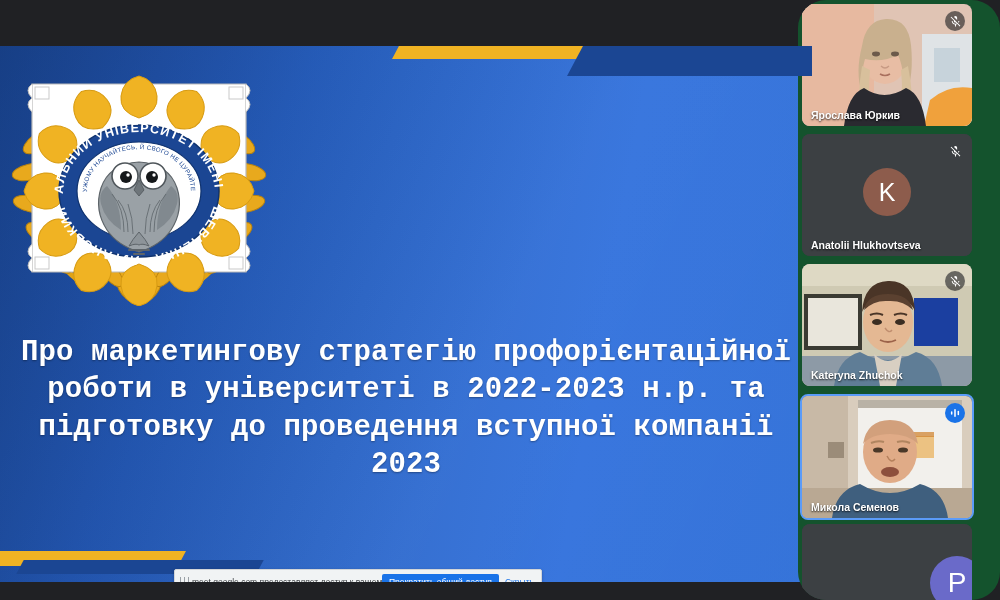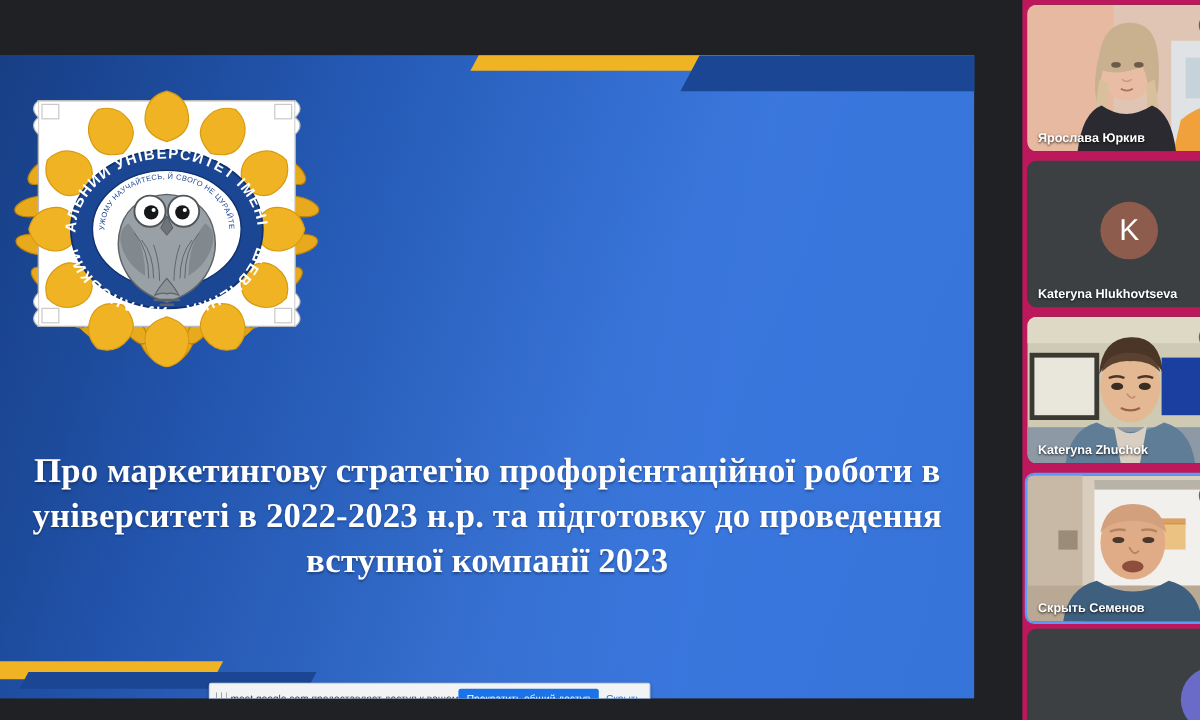--- a/index.html
+++ b/index.html
@@ -101,27 +101,26 @@
 
   
   #slide-title {
     position: absolute;
     left: 20px;
     top: 288px;
     width: 772px;
     z-index: 4;
     text-align: center;
     color: #ffffff;
-    font-family: Liberation Serif, serif;
+    font-family: Liberation Mono, monospace;
     font-weight: bold;
     font-size: 29px;
     line-height: 1.29;
     letter-spacing: .1px;
     text-shadow: 0 1px 2px rgba(0,0,0,.35);
-    margin-top: 41px;
   }
 
   
   #share-bar {
     position: absolute;
     left: 174px;
     top: 523px;
     width: 366px;
     height: 24px;
     background: #f1f3f4;
@@ -172,24 +171,25 @@
     text-decoration: underline;
     cursor: pointer;
     white-space: nowrap;
   }
 
   
   #filmstrip {
     position: absolute;
     right: 0;
     top: 0;
-    width: 148px;
+    width: 202px;
     height: 600px;
-    background: #be185d;
-    overflow: hidden;
+    background: #14532d;
+    overflow: hidden;
+    border-radius: 28px;
   }
   .tile {
     position: absolute;
     left: 4px;
     width: 170px;
     border-radius: 8px;
     overflow: hidden;
     background: #3c4043;
   }
   .tile.t1 { top: 4px;   height: 122px; }
@@ -404,21 +404,21 @@
     </div>
 
     <div class="tile t2">
       <div class="video" style="background:#3c4043"></div>
       <div class="avatar" style="background:#8d5c4c">K</div>
       <div class="mic-badge" style="background:transparent">
         <svg viewBox="0 0 24 24" width="13" height="13" fill="#ffffff">
           <path d="M19 11h-1.7c0 .74-.16 1.43-.43 2.05l1.23 1.23c.56-.98.9-2.09.9-3.28zM14.98 11.17c0-.06.02-.11.02-.17V5c0-1.66-1.34-3-3-3-1.23 0-2.28.74-2.75 1.79l5.73 5.38zM4.27 3L3 4.27l6.01 6.01V11c0 1.66 1.33 3 2.99 3 .22 0 .44-.03.65-.08l1.66 1.66c-.71.33-1.5.52-2.31.52-2.76 0-5.3-2.1-5.3-5.1H5c0 3.41 2.72 6.23 6 6.72V21h2v-3.28c.91-.13 1.77-.45 2.54-.9L19.73 21 21 19.73 4.27 3z"></path>
         </svg>
       </div>
-      <div class="name">Kateryna Hlukhovtseva</div>
+      <div class="name">Anatolii Hlukhovtseva</div>
     </div>
 
     <div class="tile t3">
       <div class="video">
         <svg viewBox="0 0 170 122" preserveAspectRatio="none" style="width:100%;height:100%;display:block">
           <rect x="0" y="0" width="170" height="122" fill="#cfcab3"></rect>
           <rect x="0" y="0" width="170" height="22" fill="#ded9c4"></rect>
           <rect x="2" y="30" width="58" height="56" fill="#3a3a32"></rect>
           <rect x="6" y="34" width="50" height="48" fill="#e9e6dc"></rect>
           <rect x="112" y="34" width="44" height="48" fill="#1b3fa0"></rect>
@@ -466,21 +466,21 @@
           <path d="M58,88 q30,18 60,0 q24,6 28,34 h-116 q4,-28 28,-34z" fill="#3f5f7e"></path>
         </svg>
       </div>
       <div class="mic-badge speaking">
         <svg viewBox="0 0 24 24" width="14" height="14" fill="#ffffff">
           <rect x="5" y="9" width="2.6" height="6" rx="1.3"></rect>
           <rect x="10.7" y="5" width="2.6" height="14" rx="1.3"></rect>
           <rect x="16.4" y="8" width="2.6" height="8" rx="1.3"></rect>
         </svg>
       </div>
-      <div class="name">Скрыть Семенов</div>
+      <div class="name">Микола Семенов</div>
     </div>
 
     <div class="tile t5">
       <div class="video" style="background:#3c4043"></div>
       <div class="avatar p5" style="background:#6a6ac9">P</div>
     </div>
 
   </div>
 
 </div>

